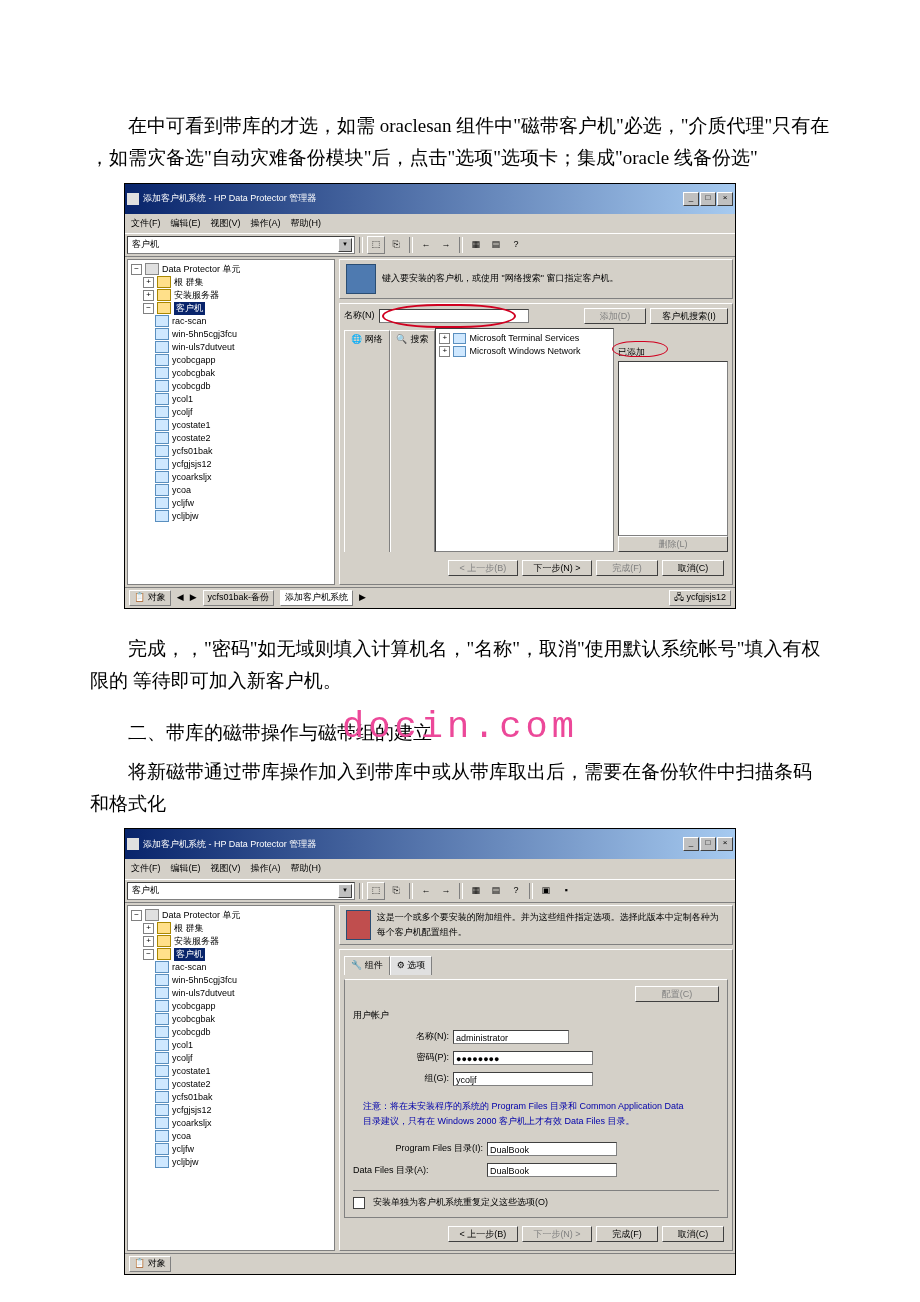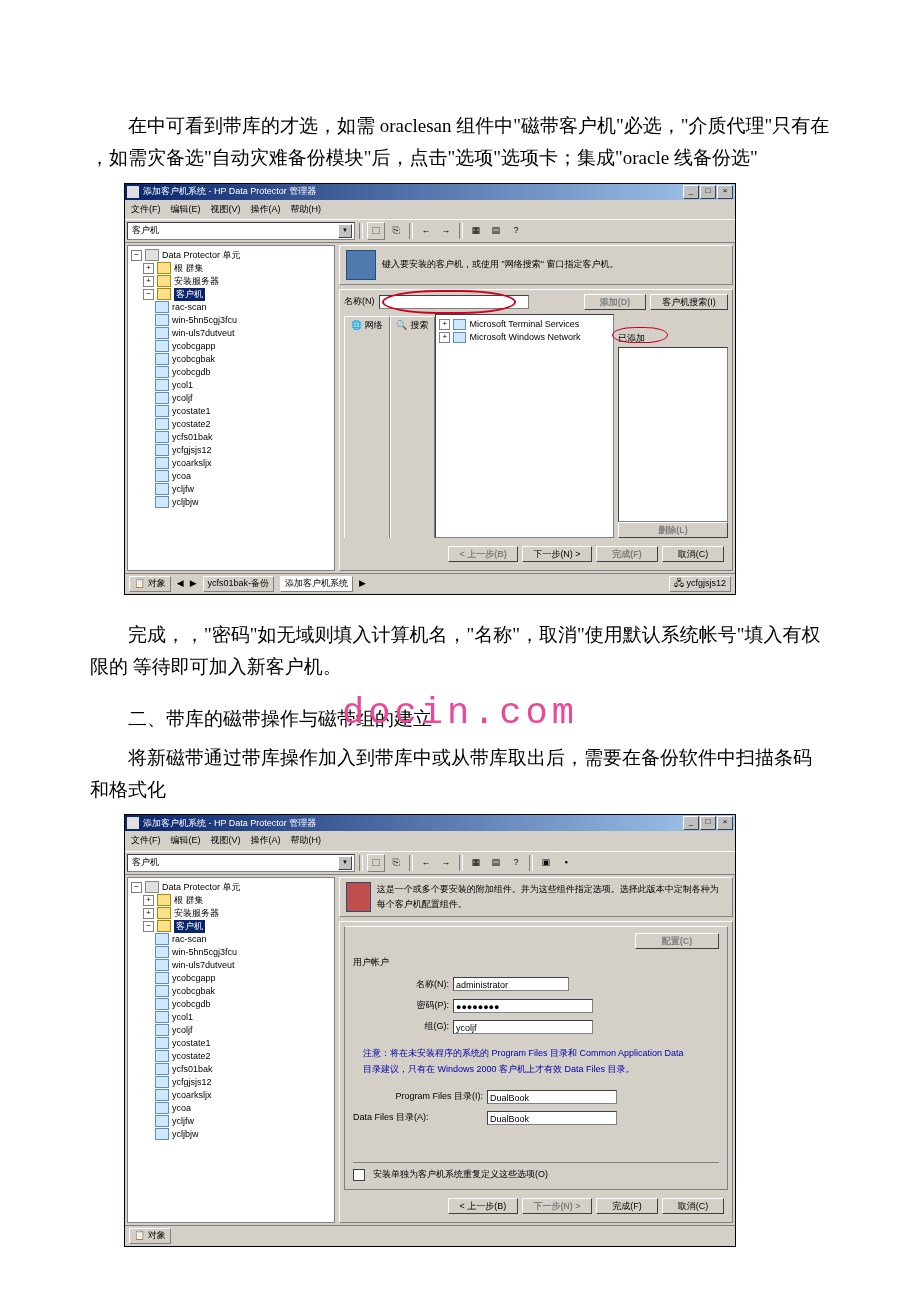--- a/index.html
+++ b/index.html
@@ -32,21 +32,21 @@
     font-family: "Microsoft YaHei", Tahoma, sans-serif;
     font-size: 9px;
     color: #000;
   }
   .titlebar {
     background: linear-gradient(to right, #08246b, #a6caf0);
     color: #fff;
     display: flex;
     align-items: center;
     height: 16px;
-    padding: 0 2px;
+    padding: 7px 2px;
     font-size: 9px;
   }
   .titlebar .title-text {
     flex: 1;
     white-space: nowrap;
     overflow: hidden;
   }
   .titlebar .title-icon {
     width: 12px;
     height: 12px;
@@ -246,21 +246,21 @@
     border: 1px solid #fff;
     border-right-color: #404040;
     border-bottom-color: #404040;
     padding: 1px 6px;
     font-size: 9px;
     height: 16px;
     box-sizing: border-box;
     line-height: 12px;
     text-align: center;
   }
-  .btn.disabled { color: #808080; font-weight: bold; }
+  .btn.disabled { color: #808080; }
   .tabstrip {
     display: flex;
     gap: 0px;
     margin-top: 2px;
   }
   .tab {
     background: #d4d0c8;
     border: 1px solid #fff;
     border-bottom: none;
     border-right-color: #808080;
@@ -785,20 +785,24 @@
               </ul>
             </li>
           </ul>
         </div>
         <div class="right-pane">
           <div class="right-header">
             <div class="hicon users"></div>
             <div>这是一个或多个要安装的附加组件。并为这些组件指定选项。选择此版本中定制各种为每个客户机配置组件。</div>
           </div>
           <div class="right-body">
+            <div class="tabstrip">
+              <span class="tab">🔧 <span>组件</span></span>
+              <span class="tab" style="background:#e0e0e0">⚙ <span>选项</span></span>
+            </div>
             <div class="form-area" style="border:1px solid #808080;border-top-color:#fff;">
               <div style="display:flex;justify-content:flex-end">
                 <div class="btn disabled" style="width:84px">配置(C)</div>
               </div>
               <div class="fieldset-label">用户帐户</div>
               <div class="form-line">
                 <span class="fl">名称(N):</span>
                 <div class="textbox" style="width:116px">administrator</div>
               </div>
               <div class="form-line">

